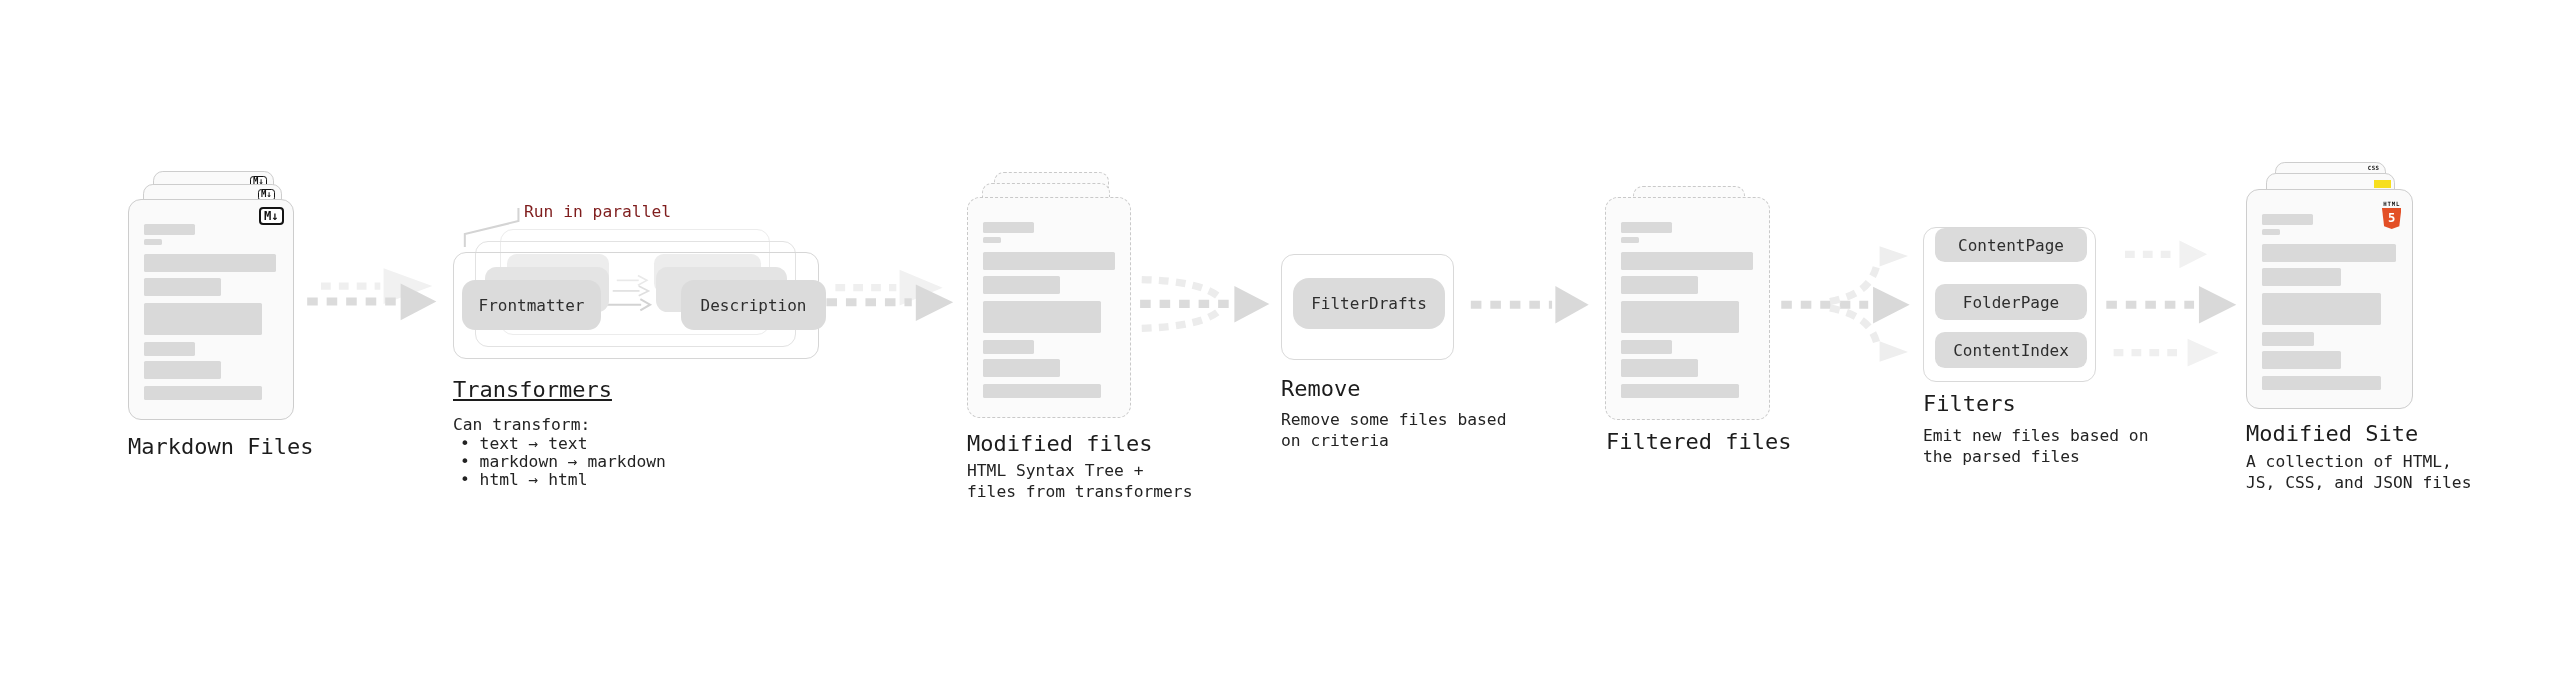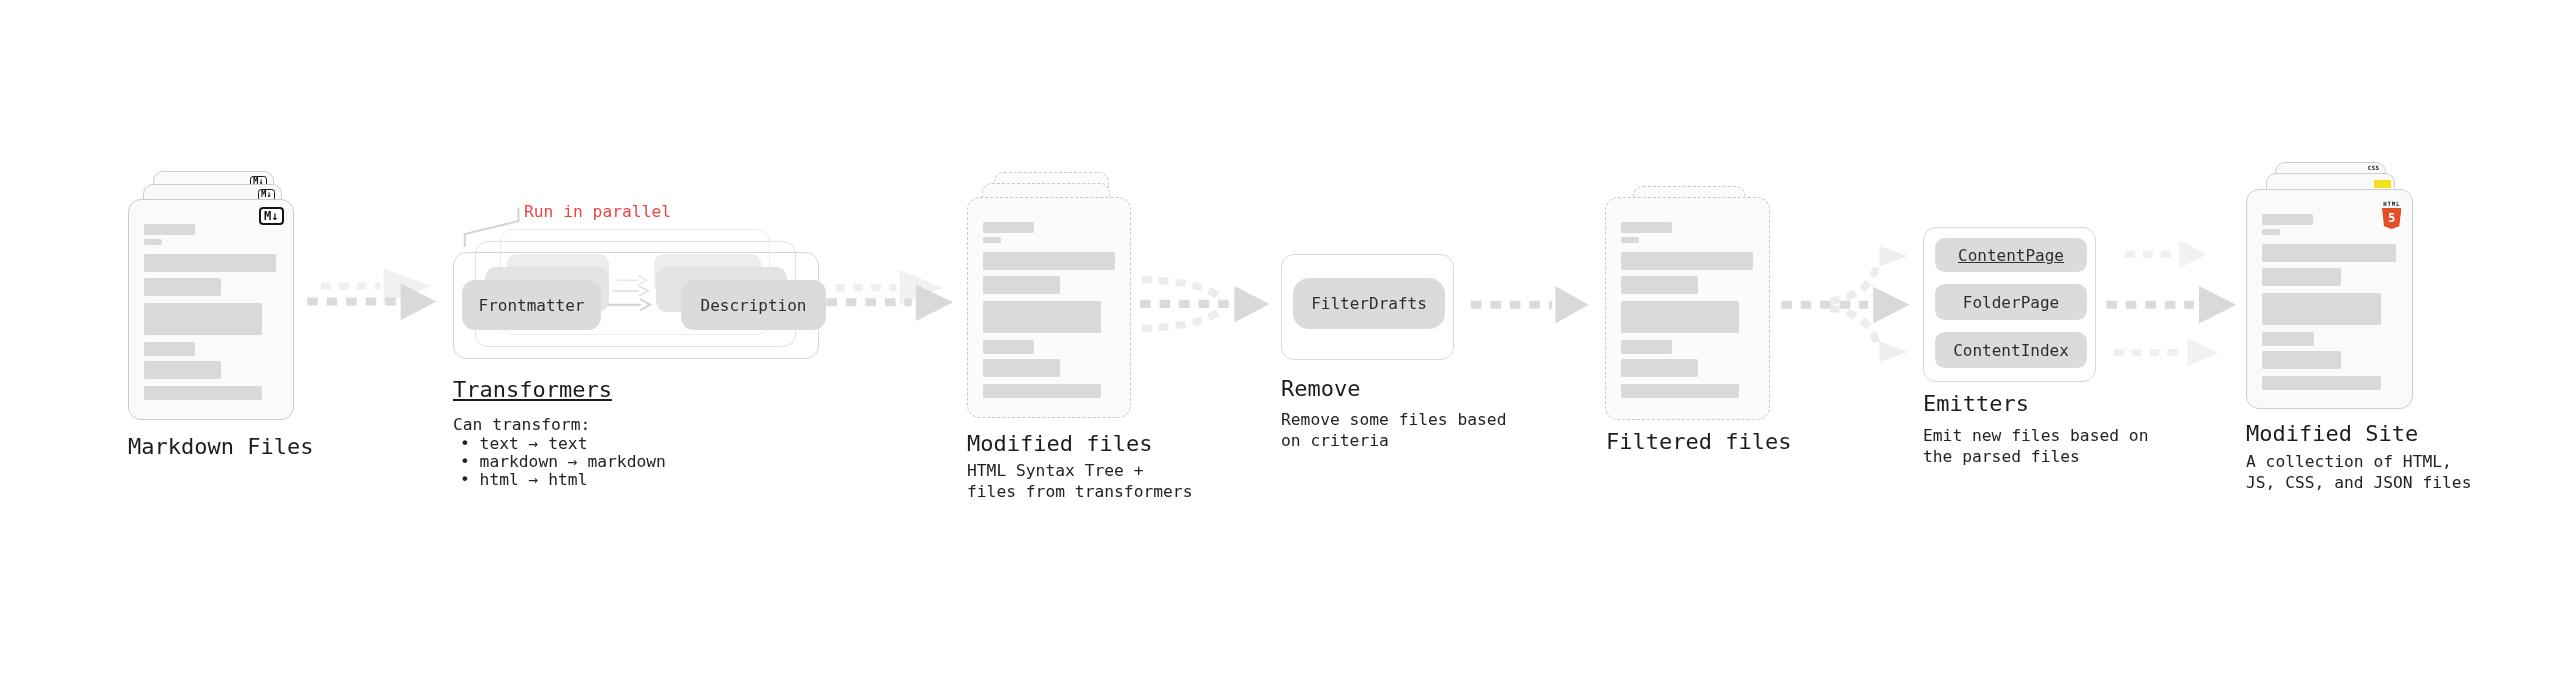--- a/index.html
+++ b/index.html
@@ -35,21 +35,21 @@
   .pill.ghost2{background:#ededed;border-radius:9.8px;}
   .pill.main{background:#dbdbdb;}
 
   
   .node-box{position:absolute;background:#ffffff;border:1.6px solid #d9d9d9;border-radius:13px;box-sizing:border-box;}
 
   
   .node-title{position:absolute;font-size:22px;line-height:24.4px;color:#1c1c1c;white-space:nowrap;}
   .node-desc{position:absolute;font-size:16.3px;line-height:21px;color:#232323;white-space:pre-line;}
   .bullet{font-size:16.3px;line-height:18px;color:#232323;white-space:nowrap;}
-  .note{position:absolute;font-size:16.3px;color:#ef4444;white-space:nowrap;}
+  .note{position:absolute;font-size:16.3px;color:#7f1d1d;white-space:nowrap;}
 
   svg.arrow-layer{position:absolute;left:0;top:0;}
   .dash-dark{stroke:#dbdbdb;stroke-width:10;stroke-dasharray:13 11;fill:none;}
   .dash-light{stroke:#efefef;stroke-width:9;stroke-dasharray:12 10;fill:none;}
   .dash-xlight{stroke:#ececec;stroke-width:9;stroke-dasharray:12 9;fill:none;}
   .head-dark{fill:#d9d9d9;}
   .head-light{fill:#f1f1f1;}
   .head-xlight{fill:#eeeeee;}
   .leader{stroke:#d4d4d4;stroke-width:2.5;fill:none;}
   .pa1{stroke:#e9e9e9;stroke-width:2;fill:none;}
@@ -204,24 +204,24 @@
         <div class="bar" style="width:51px;height:14px;margin-bottom:5.7px;"></div>
         <div class="bar" style="width:77px;height:18px;margin-bottom:6.5px;"></div>
         <div class="bar" style="width:118px;height:14px;"></div>
       </div>
     </div>
     <div class="node-title" style="left:1606px;top:430px;">Filtered files</div>
   </div>
 
   <div>
     <div class="node-box" style="left:1923px;top:227px;width:173px;height:155px;"></div>
-    <div class="pill main" style="left:1935px;top:238px;width:152px;height:34px;border-radius:9.8px;text-decoration:underline;">ContentPage</div>
+    <div class="pill main" style="left:1935px;top:228px;width:152px;height:34px;border-radius:9.8px;">ContentPage</div>
     <div class="pill main" style="left:1935px;top:284px;width:152px;height:36px;border-radius:9.8px;">FolderPage</div>
     <div class="pill main" style="left:1935px;top:332px;width:152px;height:36px;border-radius:9.8px;">ContentIndex</div>
-    <div class="node-title" style="left:1923px;top:392px;">Emitters</div>
+    <div class="node-title" style="left:1923px;top:392px;">Filters</div>
     <div class="node-desc" style="left:1923px;top:425px;">Emit new files based on
 the parsed files</div>
   </div>
 
   <div>
     <div class="tab" style="left:2275px;top:162px;width:111px;">
       <span class="css-badge">CSS</span>
     </div>
     <div class="tab" style="left:2266px;top:173px;width:129px;">
       <span class="js-badge"></span>

